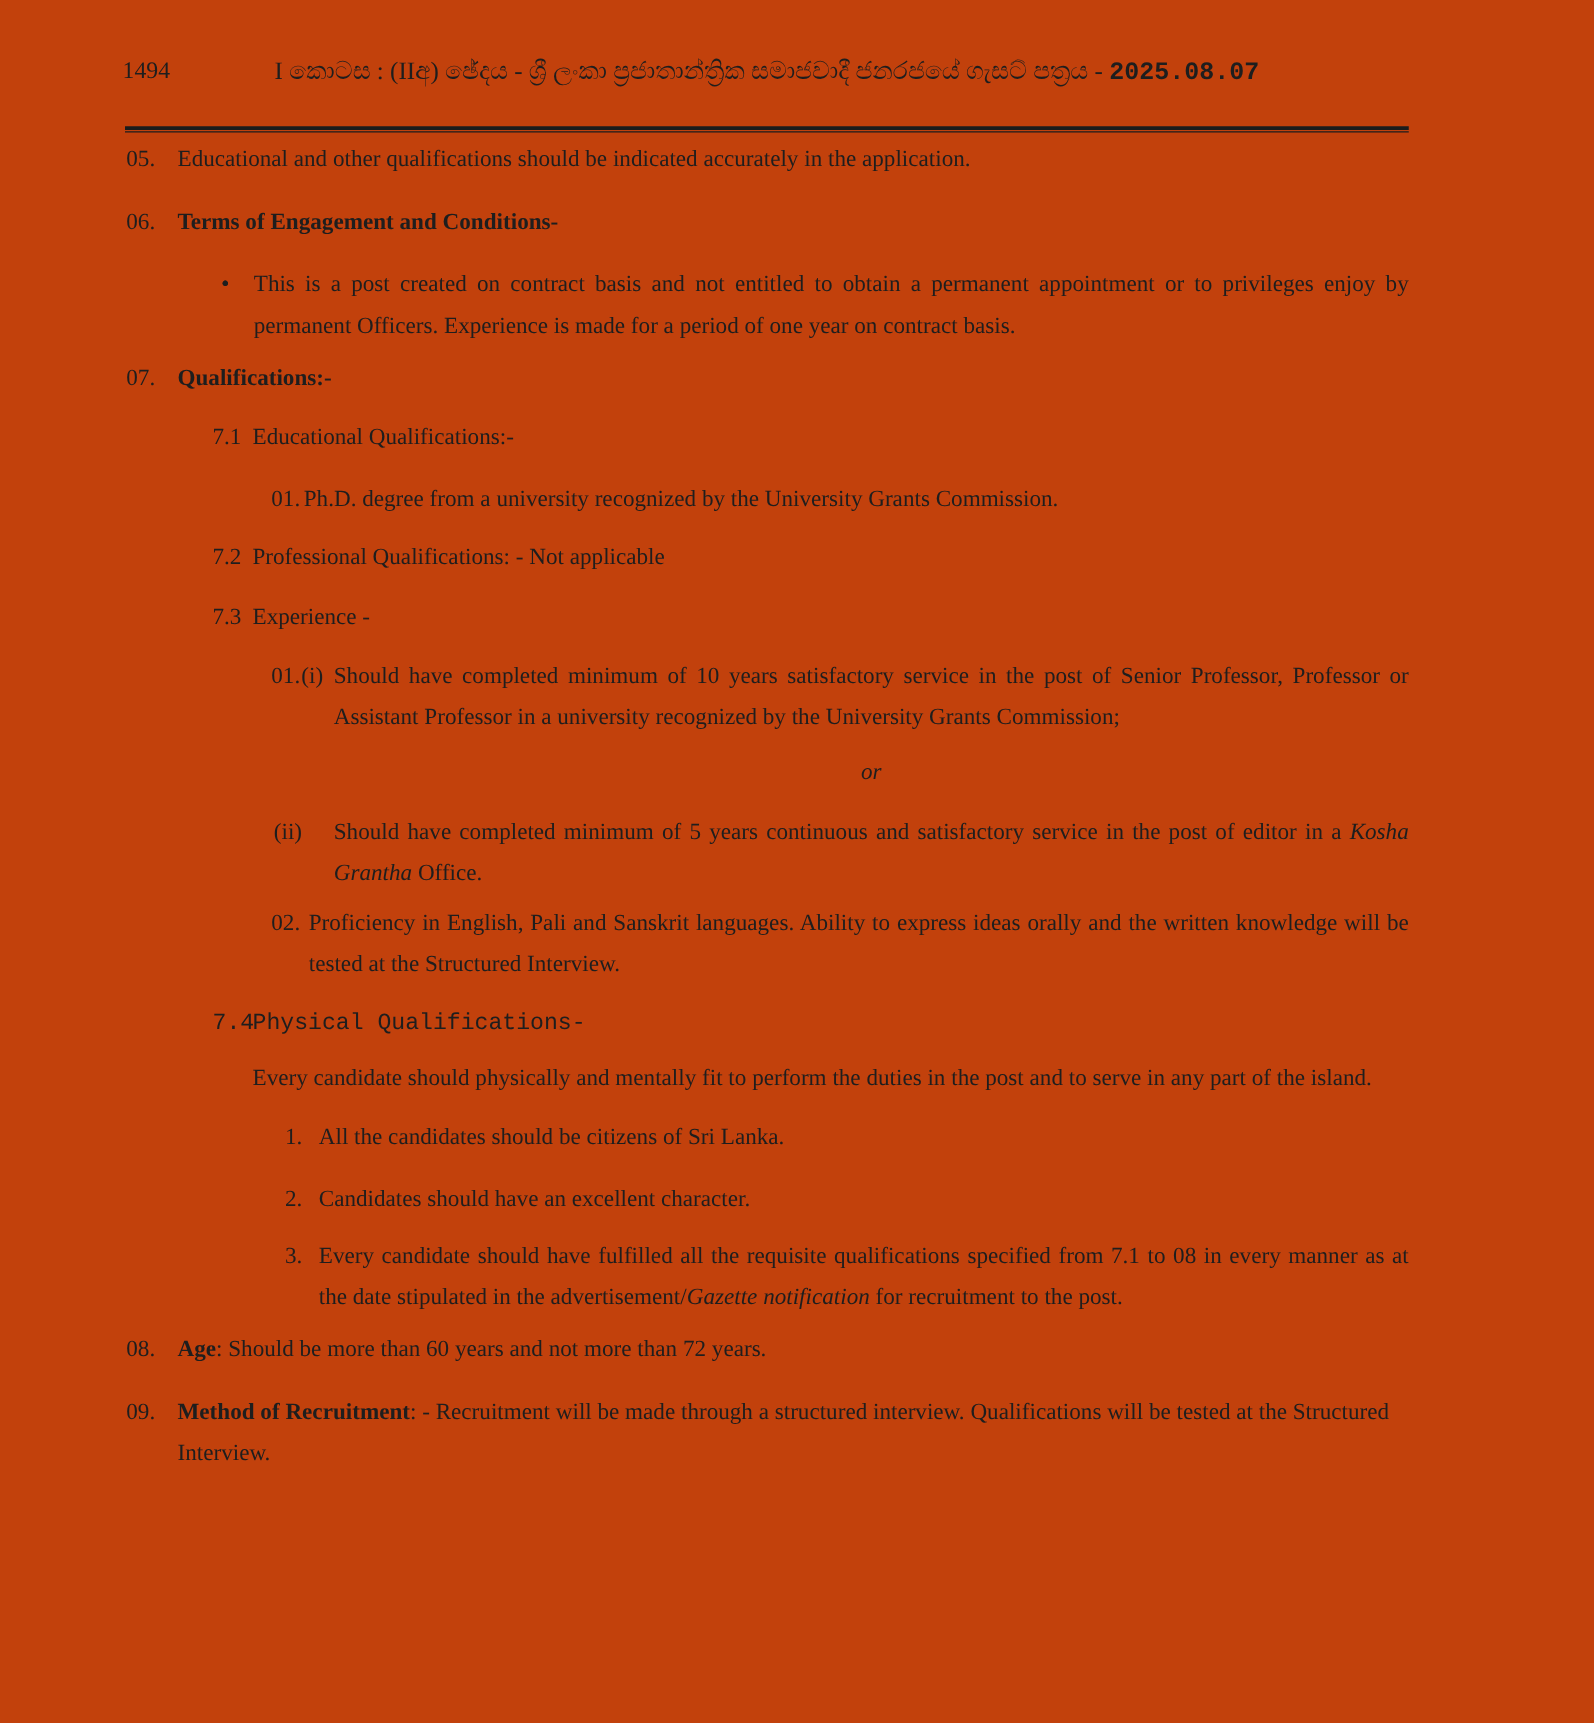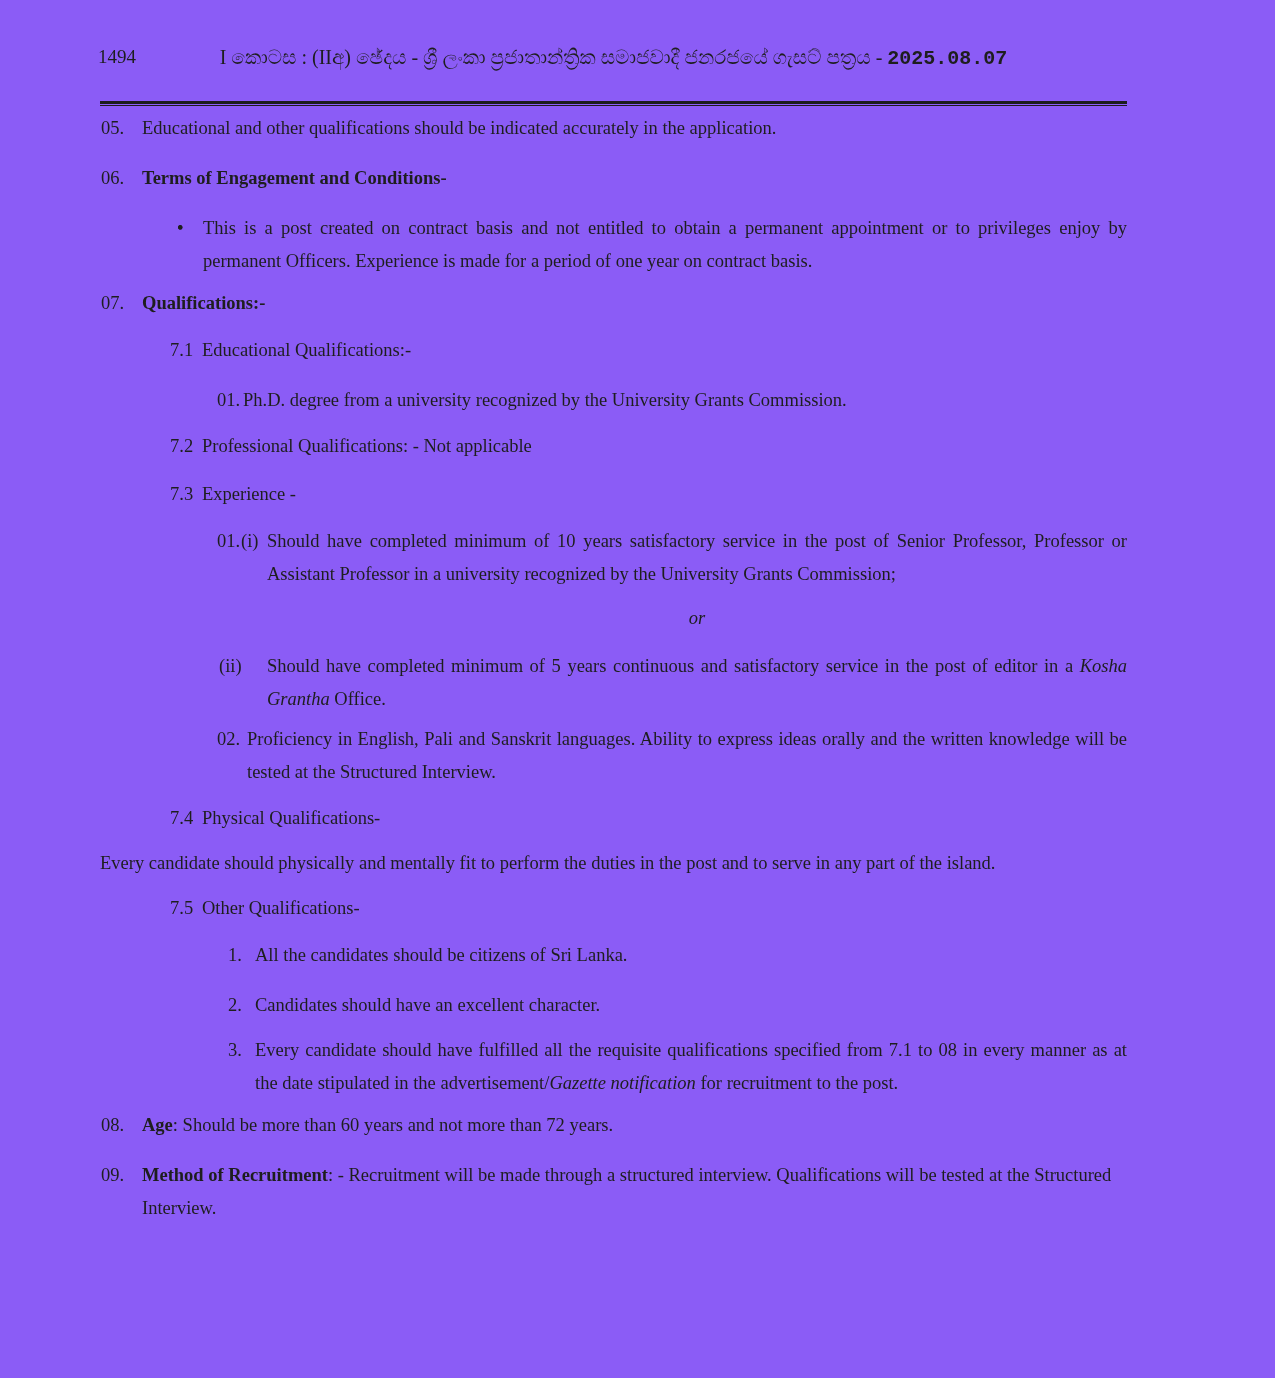--- a/index.html
+++ b/index.html
@@ -1,21 +1,21 @@
 <!DOCTYPE html>
 <html><head>
 <meta charset="utf-8">
 <style>
   html, body { margin: 0; padding: 0; background: #e8e8e8; }
   .page {
     position: relative;
     width: 1275px;
     height: 1378px;
     margin: 0 auto;
-    background: #8b5cf6;
+    background: #c2410c;
     color: #1e1e1e;
     font-family: "Liberation Serif", "DejaVu Serif", serif;
     font-size: 18.5px;
     line-height: 33px;
     overflow: hidden;
   }
   
   .page-number {
     position: absolute; left: 98px; top: 44px;
     font-size: 19px; line-height: 26px;
@@ -70,42 +70,42 @@
 
   
   .exp2      { padding-left: 167px; }
   .exp2 .num { left: 119px; }
 
   
   .exp3      { padding-left: 147px; }
   .exp3 .num { left: 117px; }
 
   
-  .para74 { }
+  .para74 { margin-left: 102px; }
 
   
   .oq      { padding-left: 155px; }
   .oq .num { left: 128px; }
 
   
   .or-row { margin-left: 167px; width: 860px; text-align: center; font-style: italic; }
 
   
   .mt-s05 { margin-top: 6px; }
   .mt-s06 { margin-top: 17px; }
   .mt-s07 { margin-top: 9px; }
   .mt-q71 { margin-top: 14px; }
   .mt-q71i{ margin-top: 17px; }
   .mt-q72 { margin-top: 13px; }
   .mt-q73 { margin-top: 15px; font-family: Liberation Serif, serif; }
   .mt-i01 { margin-top: 14px; }
   .mt-or  { margin-top: 11px; font-family: Liberation Serif, serif; }
   .mt-ii  { margin-top: 15px; }
   .mt-i02 { margin-top: 7px; }
-  .mt-q74 { margin-top: 13px; }
+  .mt-q74 { margin-top: 13px; font-family: Liberation Mono, monospace; }
   .mt-p74 { margin-top: 12px; }
   .mt-q75 { margin-top: 12px; }
   .mt-it1 { margin-top: 14px; }
   .mt-it2 { margin-top: 17px; }
   .mt-it3 { margin-top: 12px; }
   .mt-s08 { margin-top: 9px; }
   .mt-s09 { margin-top: 17px; }
 </style>
 </head>
 <body>
@@ -187,24 +187,20 @@
       <span>Proficiency in English, Pali and Sanskrit languages. Ability to express ideas orally and the written knowledge will be tested at the Structured Interview.</span>
     </div>
 
     <div class="row sub mt-q74">
       <span class="num">7.4</span>
       <span>Physical Qualifications-</span>
     </div>
 
     <div class="para74 justify mt-p74">Every candidate should physically and mentally fit to perform the duties in the post and to serve in any part of the island.</div>
 
-    <div class="row sub mt-q75">
-      <span class="num">7.5</span>
-      <span>Other Qualifications-</span>
-    </div>
 
     <div class="row oq mt-it1">
       <span class="num">1.</span>
       <span>All the candidates should be citizens of Sri Lanka.</span>
     </div>
 
     <div class="row oq mt-it2">
       <span class="num">2.</span>
       <span>Candidates should have an excellent character.</span>
     </div>

